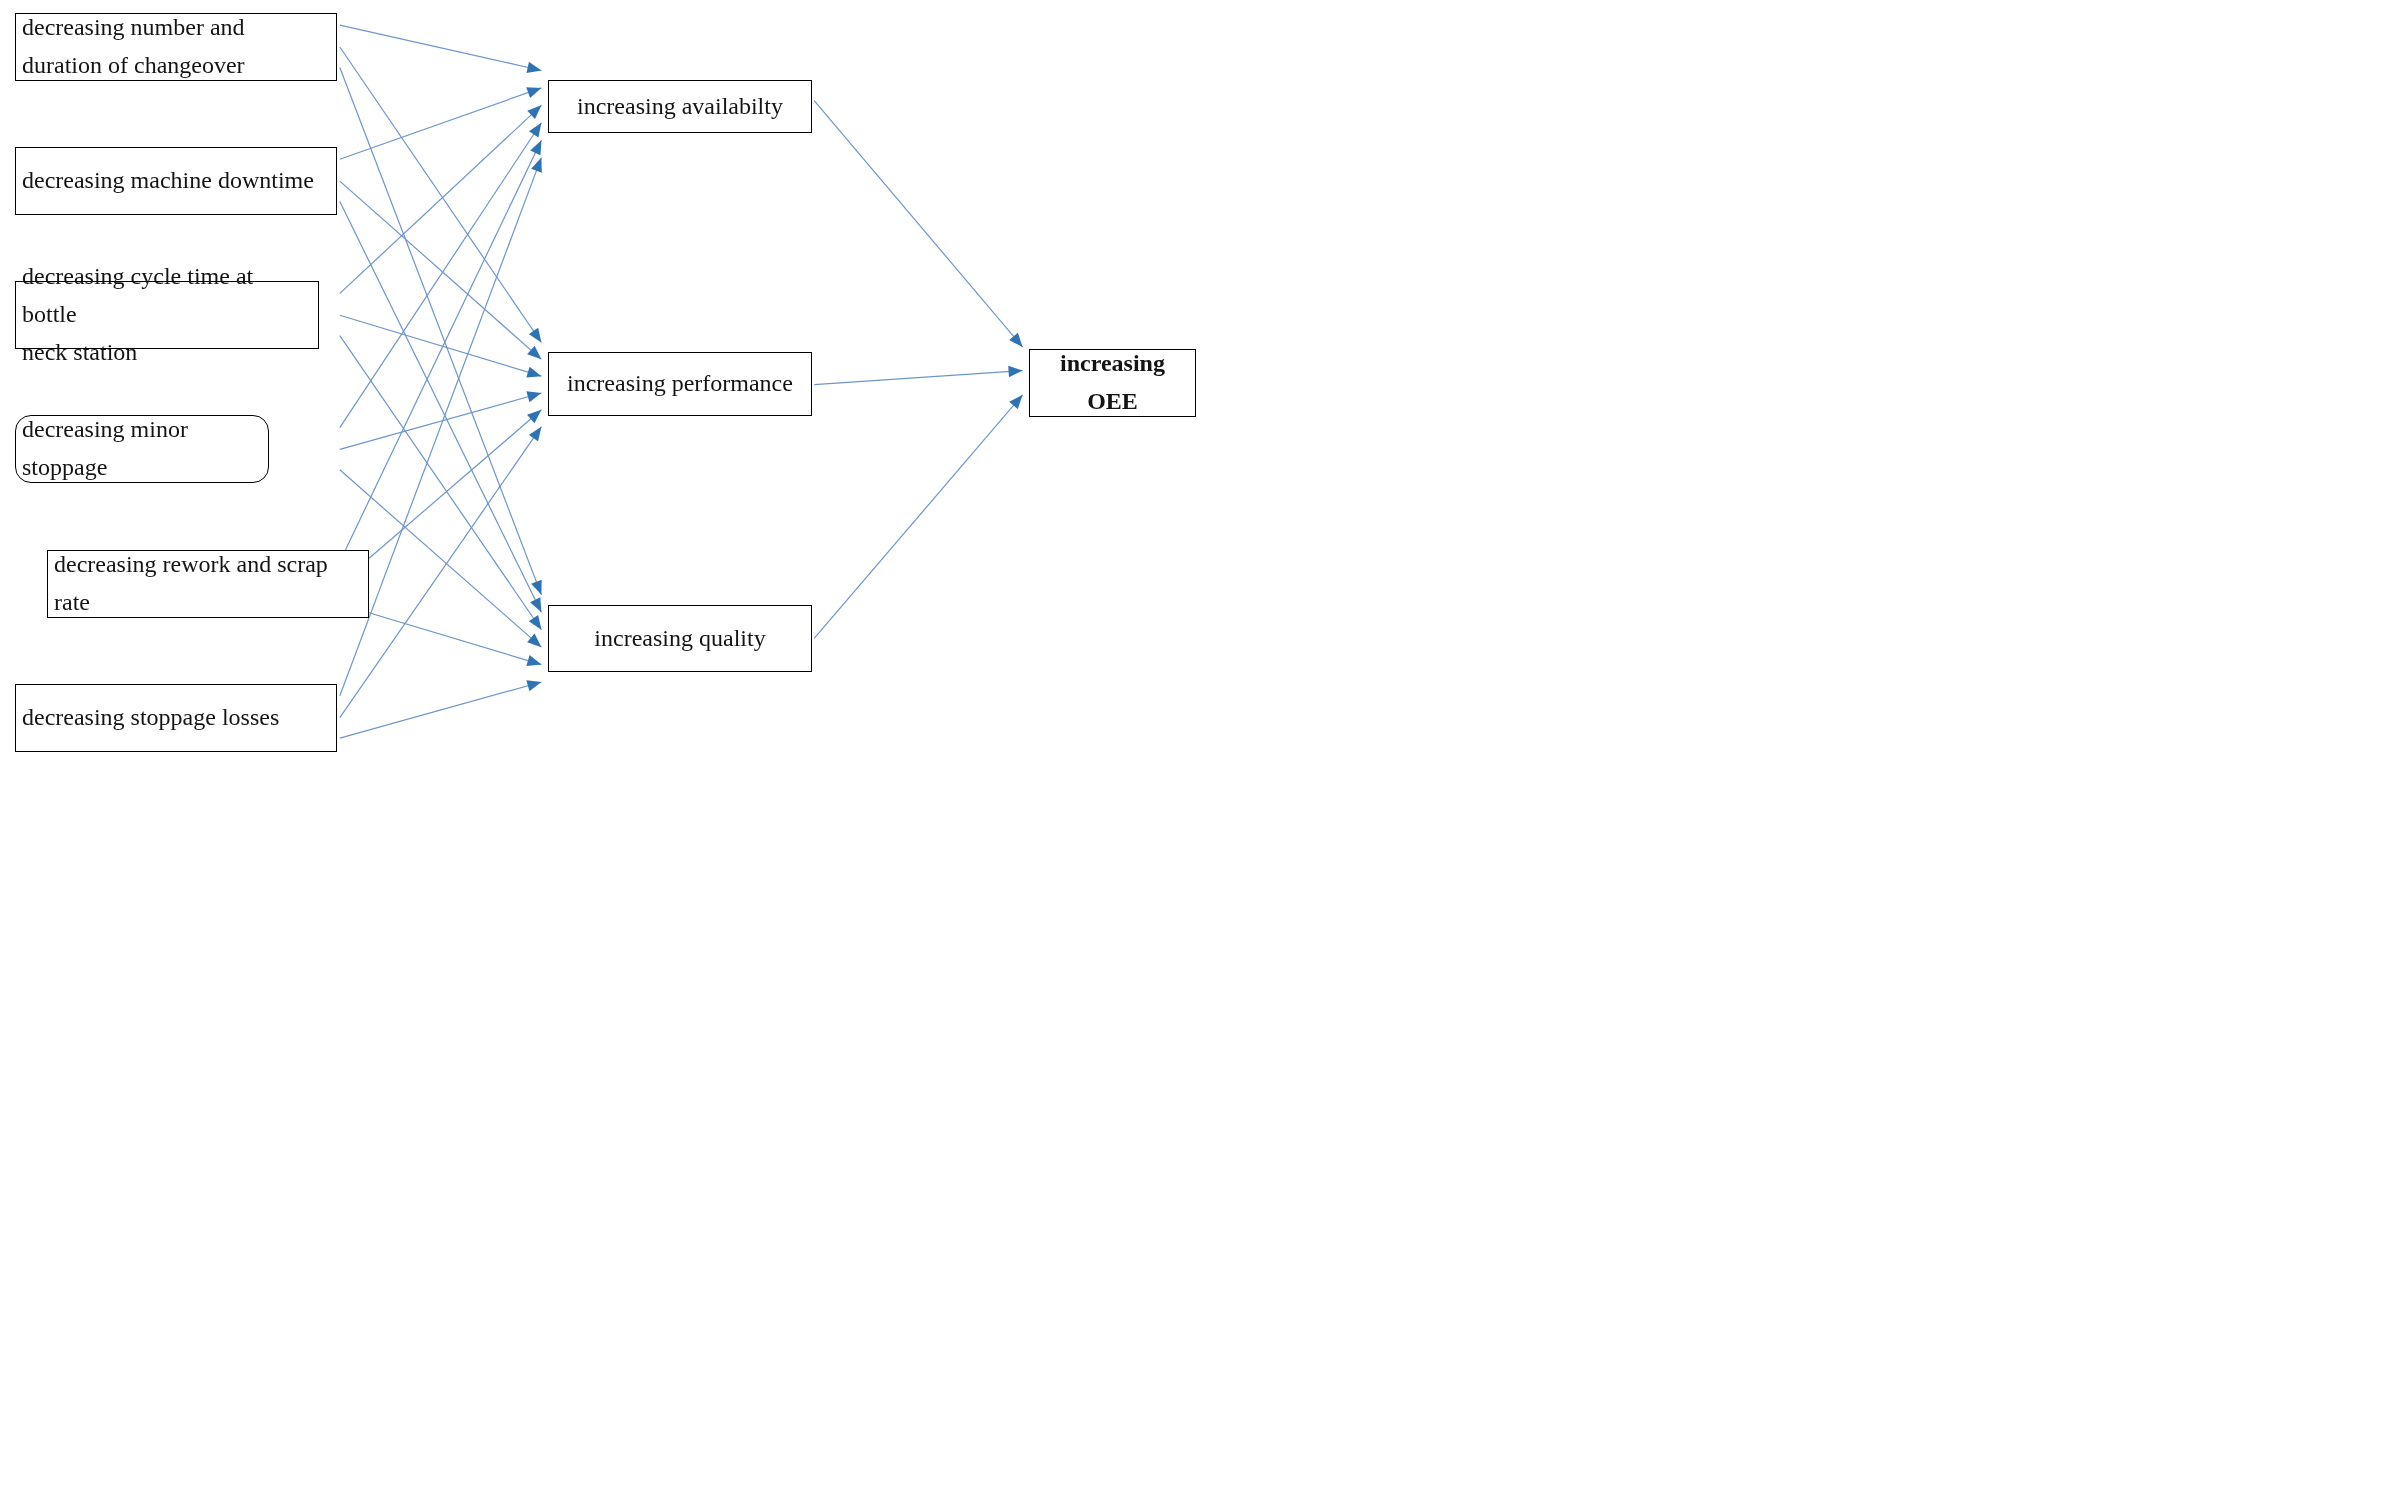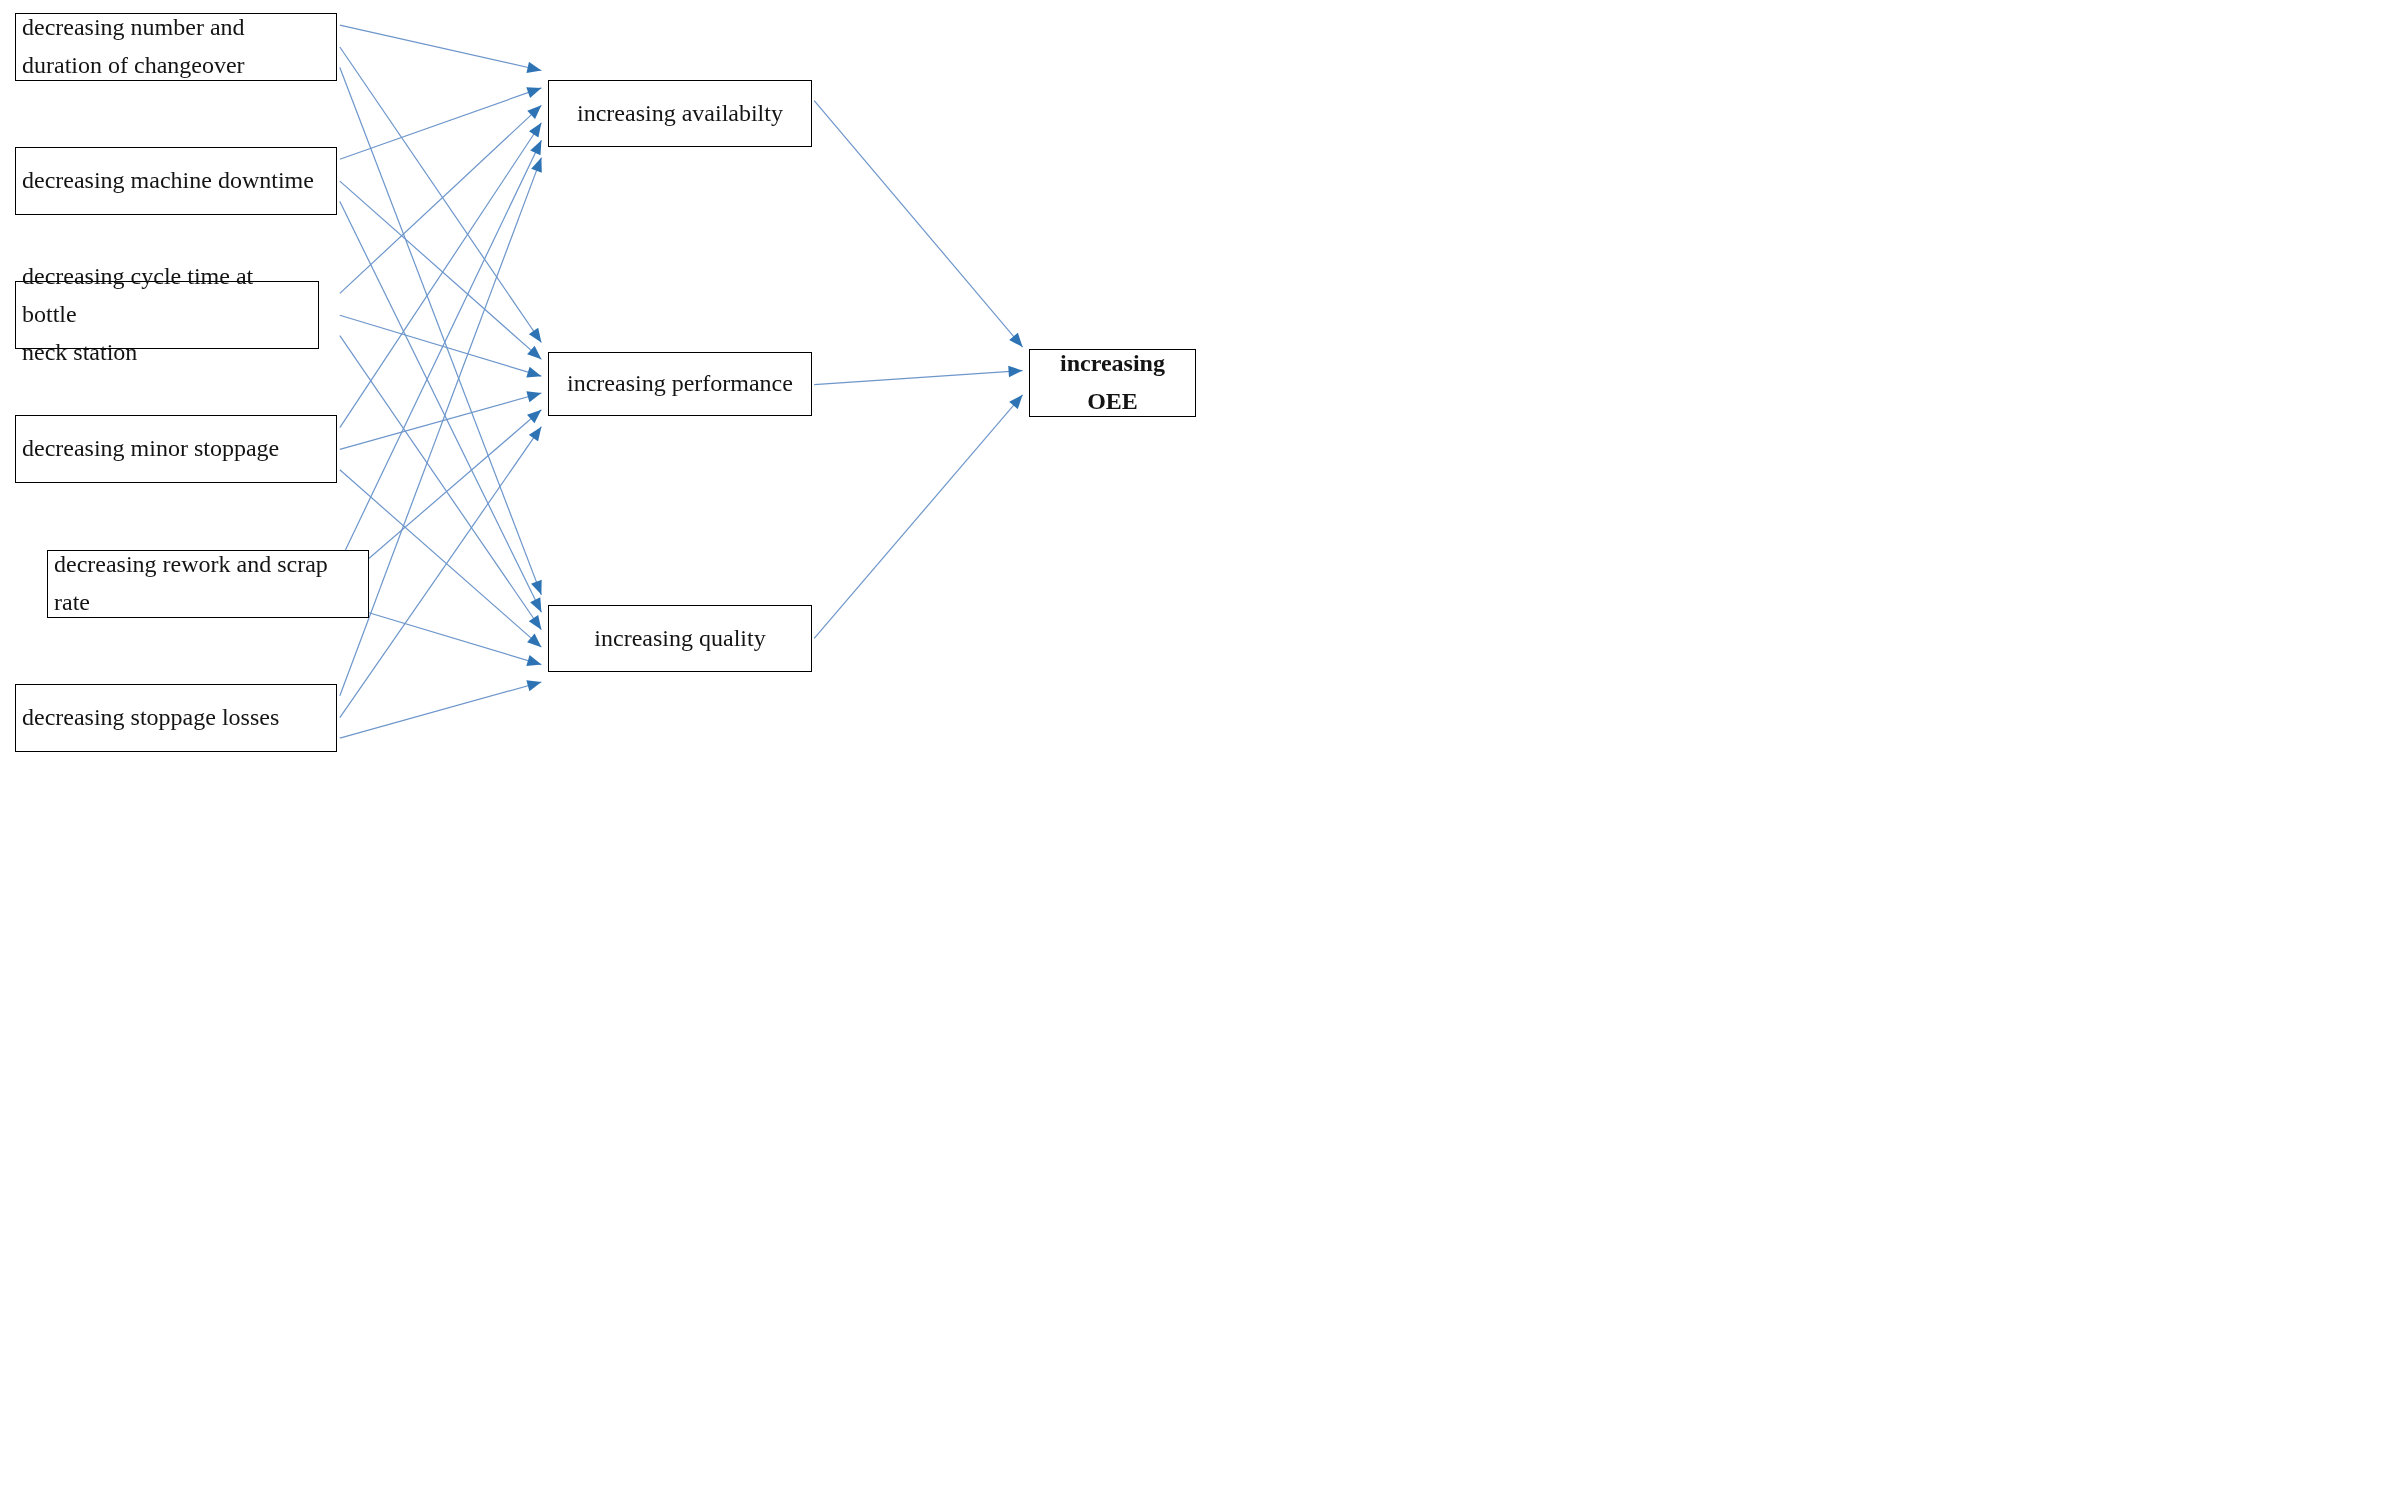--- a/index.html
+++ b/index.html
@@ -87,32 +87,32 @@
     <span class="lbl">decreasing number and
 duration of changeover</span>
   </div>
   <div class="node left-node" id="box-downtime" style="left: 15px; top: 147px; width: 322px; height: 68px;">
     <span class="lbl">decreasing machine downtime</span>
   </div>
   <div class="node left-node" id="box-cycletime" style="left: 15px; top: 281px; width: 304px; height: 68px;">
     <span class="lbl">decreasing cycle time at bottle
 neck station</span>
   </div>
-  <div class="node left-node" id="box-stoppage" style="left: 15px; top: 415px; width: 322px; height: 68px;">
+  <div class="node left-node" id="box-stoppage" style="left: 15px; top: 415px; width: 254px; height: 68px; border-radius: 16px;">
     <span class="lbl">decreasing minor stoppage</span>
   </div>
   <div class="node left-node" id="box-rework" style="left: 15px; top: 550px; width: 322px; height: 68px; margin-left: 32px;">
     <span class="lbl">decreasing rework and scrap
 rate</span>
   </div>
   <div class="node left-node" id="box-startup" style="left: 15px; top: 684px; width: 322px; height: 68px;">
     <span class="lbl">decreasing stoppage losses</span>
   </div>
 
-  <div class="node mid-node" id="box-availability" style="left: 548px; top: 80px; width: 264px; height: 67px;">
+  <div class="node mid-node" id="box-availability" style="left: 548px; top: 80px; width: 264px; height: 53px;">
     <span class="lbl">increasing availabilty</span>
   </div>
   <div class="node mid-node" id="box-performance" style="left: 548px; top: 352px; width: 264px; height: 64px;">
     <span class="lbl">increasing performance</span>
   </div>
   <div class="node mid-node" id="box-quality" style="left: 548px; top: 605px; width: 264px; height: 67px;">
     <span class="lbl">increasing quality</span>
   </div>
 
   <div class="node right-node" id="box-oee" style="left: 1029px; top: 349px; width: 167px; height: 68px;">

